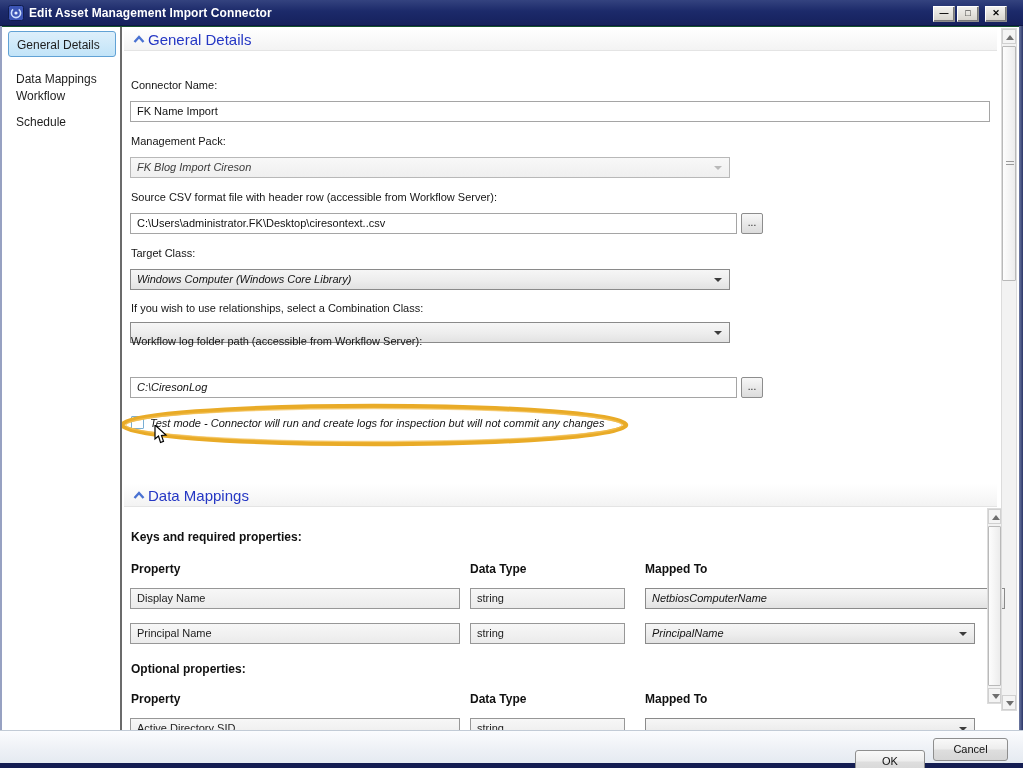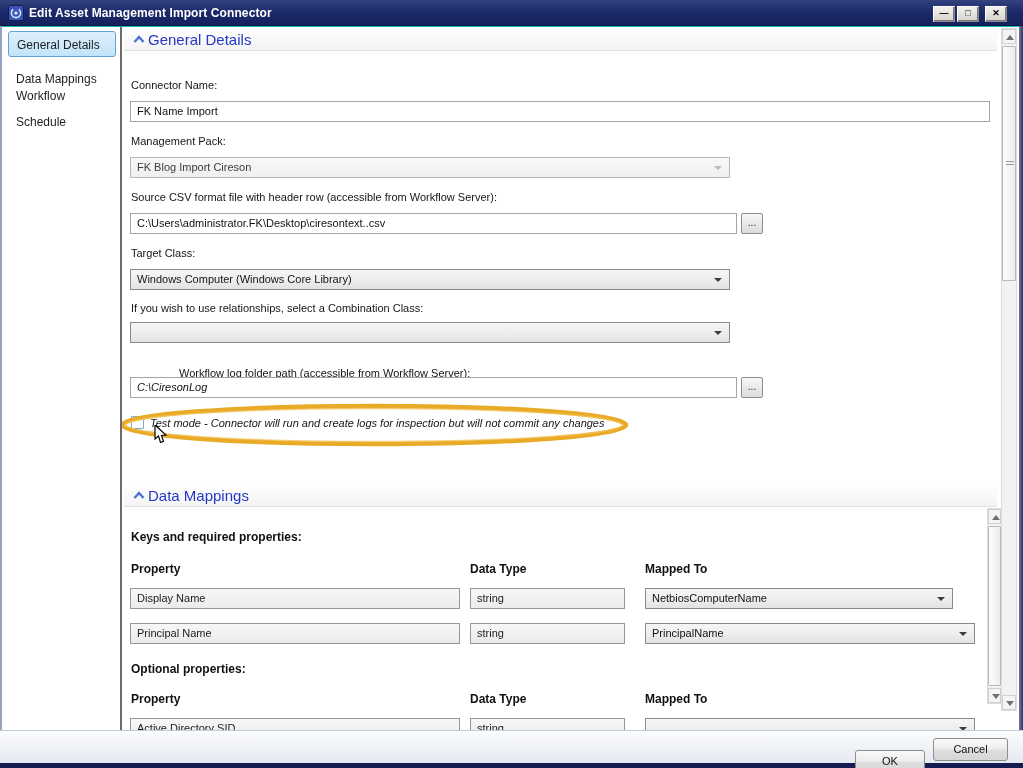--- a/index.html
+++ b/index.html
@@ -1,20 +1,20 @@
 <!DOCTYPE html>
 <html><head>
 <meta charset="utf-8">
 <style>
   * { margin:0; padding:0; box-sizing:border-box; }
   html,body { width:1023px; height:768px; }
   body { font-family:"Liberation Sans", sans-serif; font-size:11px; color:#1a1a1a; background:#fff; }
 
   #window { position:absolute; left:0; top:0; width:1023px; height:768px;
-            background:#14b8a6; outline:none; }
+            background:#14532d; outline:none; }
 
   
   .titlebar { position:absolute; left:0; top:0; width:1023px; height:26px;
               background:linear-gradient(180deg,#34437f 0%,#1c2a6a 45%,#16215d 100%);
               border-bottom:1px solid #0e1747; }
   .title-icon { position:absolute; left:8px; top:5px; width:16px; height:16px; }
   .title-text { position:absolute; left:29px; top:6px; color:#fff; font-weight:bold; font-size:12px;
                 letter-spacing:.1px; }
   .winbtn { position:absolute; top:6px; width:22px; height:16px;
             background:linear-gradient(180deg,#f2f1ee,#d6d3cc);
@@ -45,21 +45,21 @@
   .section-head .caret { position:absolute; left:9px; top:7px; }
   .section-head .head-label { position:absolute; left:24px; top:3px; font-size:15px; color:#2537c4; }
 
   .field-label { position:absolute; left:9px; font-size:11px; color:#151515; }
   .bold-label  { position:absolute; left:9px; font-size:12px; font-weight:bold; color:#111; }
 
   .textbox { position:absolute; height:21px; background:#fff; border:1px solid #a5a5a5;
              font-size:11px; line-height:19px; padding-left:6px; color:#111; }
   .combo { position:absolute; height:21px; border:1px solid #8a8a8a;
            background:linear-gradient(180deg,#f6f6f6 0%,#ededed 55%,#e2e2e2 100%);
-           font-size:11px; line-height:19px; padding-left:6px; color:#141414; }
+           font-size:11px; line-height:19px; padding-left:6px; color:#141414;font-style:italic; }
   .combo .arrow { position:absolute; right:7px; top:8px; width:0; height:0;
                   border-left:4px solid transparent; border-right:4px solid transparent;
                   border-top:4px solid #3c3c3c; }
   .combo.disabled { border-color:#b8b8b8; color:#3c3c3c;
            background:linear-gradient(180deg,#f8f8f8,#efefef); }
   .combo.disabled .arrow { border-top-color:#b9b9b9; }
   .browse-btn { position:absolute; width:22px; height:21px; border:1px solid #8d8d8d; border-radius:2px;
                 background:linear-gradient(180deg,#f7f7f7 0%,#e9e9e9 50%,#dcdcdc 100%);
                 font-size:10px; text-align:center; line-height:17px; color:#222; }
   .robox { position:absolute; height:21px; border:1px solid #979797;
@@ -150,21 +150,21 @@
       <span>Windows Computer (Windows Core Library)</span>
       <span class="arrow"></span>
     </div>
 
     <div class="field-label" style="top:275px;">If you wish to use relationships, select a Combination Class:</div>
     <div class="combo" style="left:8px; top:295px; width:600px;">
       <span></span>
       <span class="arrow"></span>
     </div>
 
-    <div class="field-label" style="top:340px;margin-left:48px;">Workflow log folder path (accessible from Workflow Server):</div>
+    <div class="field-label" style="top:308px;">Workflow log folder path (accessible from Workflow Server):</div>
     <div class="textbox" style="left:8px; top:350px; width:607px;font-style:italic;">C:\CiresonLog</div>
     <div class="browse-btn" style="left:619px; top:350px;">...</div>
 
     <div class="checkbox" style="top:389px;"></div>
     <div class="field-label" style="left:28px; top:390px;font-style:italic;">Test mode - Connector will run and create logs for inspection but will not commit any changes</div>
 
     <svg class="annotation-svg" style="left:-6px; top:375px;" width="516" height="46" viewBox="0 0 516 46">
       <ellipse cx="258" cy="23" rx="252" ry="19" fill="none" stroke="#e9ab27" stroke-width="4.5"></ellipse>
       <ellipse cx="258" cy="23" rx="248" ry="16.5" fill="none" stroke="#f3c258" stroke-width="1.5" opacity="0.7"></ellipse>
     </svg>
@@ -190,21 +190,21 @@
     </div>
 
     <div class="bold-label" style="top:503px;">Keys and required properties:</div>
 
     <div class="bold-label" style="left:9px; top:535px;">Property</div>
     <div class="bold-label" style="left:348px; top:535px;">Data Type</div>
     <div class="bold-label" style="left:523px; top:535px;">Mapped To</div>
 
     <div class="robox" style="left:8px; top:561px; width:330px;">Display Name</div>
     <div class="robox" style="left:348px; top:561px; width:155px;">string</div>
-    <div class="combo" style="left:523px; top:561px; width:308px;">
+    <div class="combo" style="left:523px; top:561px; width:360px;">
       <span>NetbiosComputerName</span>
       <span class="arrow"></span>
     </div>
 
     <div class="robox" style="left:8px; top:596px; width:330px;">Principal Name</div>
     <div class="robox" style="left:348px; top:596px; width:155px;">string</div>
     <div class="combo" style="left:523px; top:596px; width:330px;">
       <span>PrincipalName</span>
       <span class="arrow"></span>
     </div>

